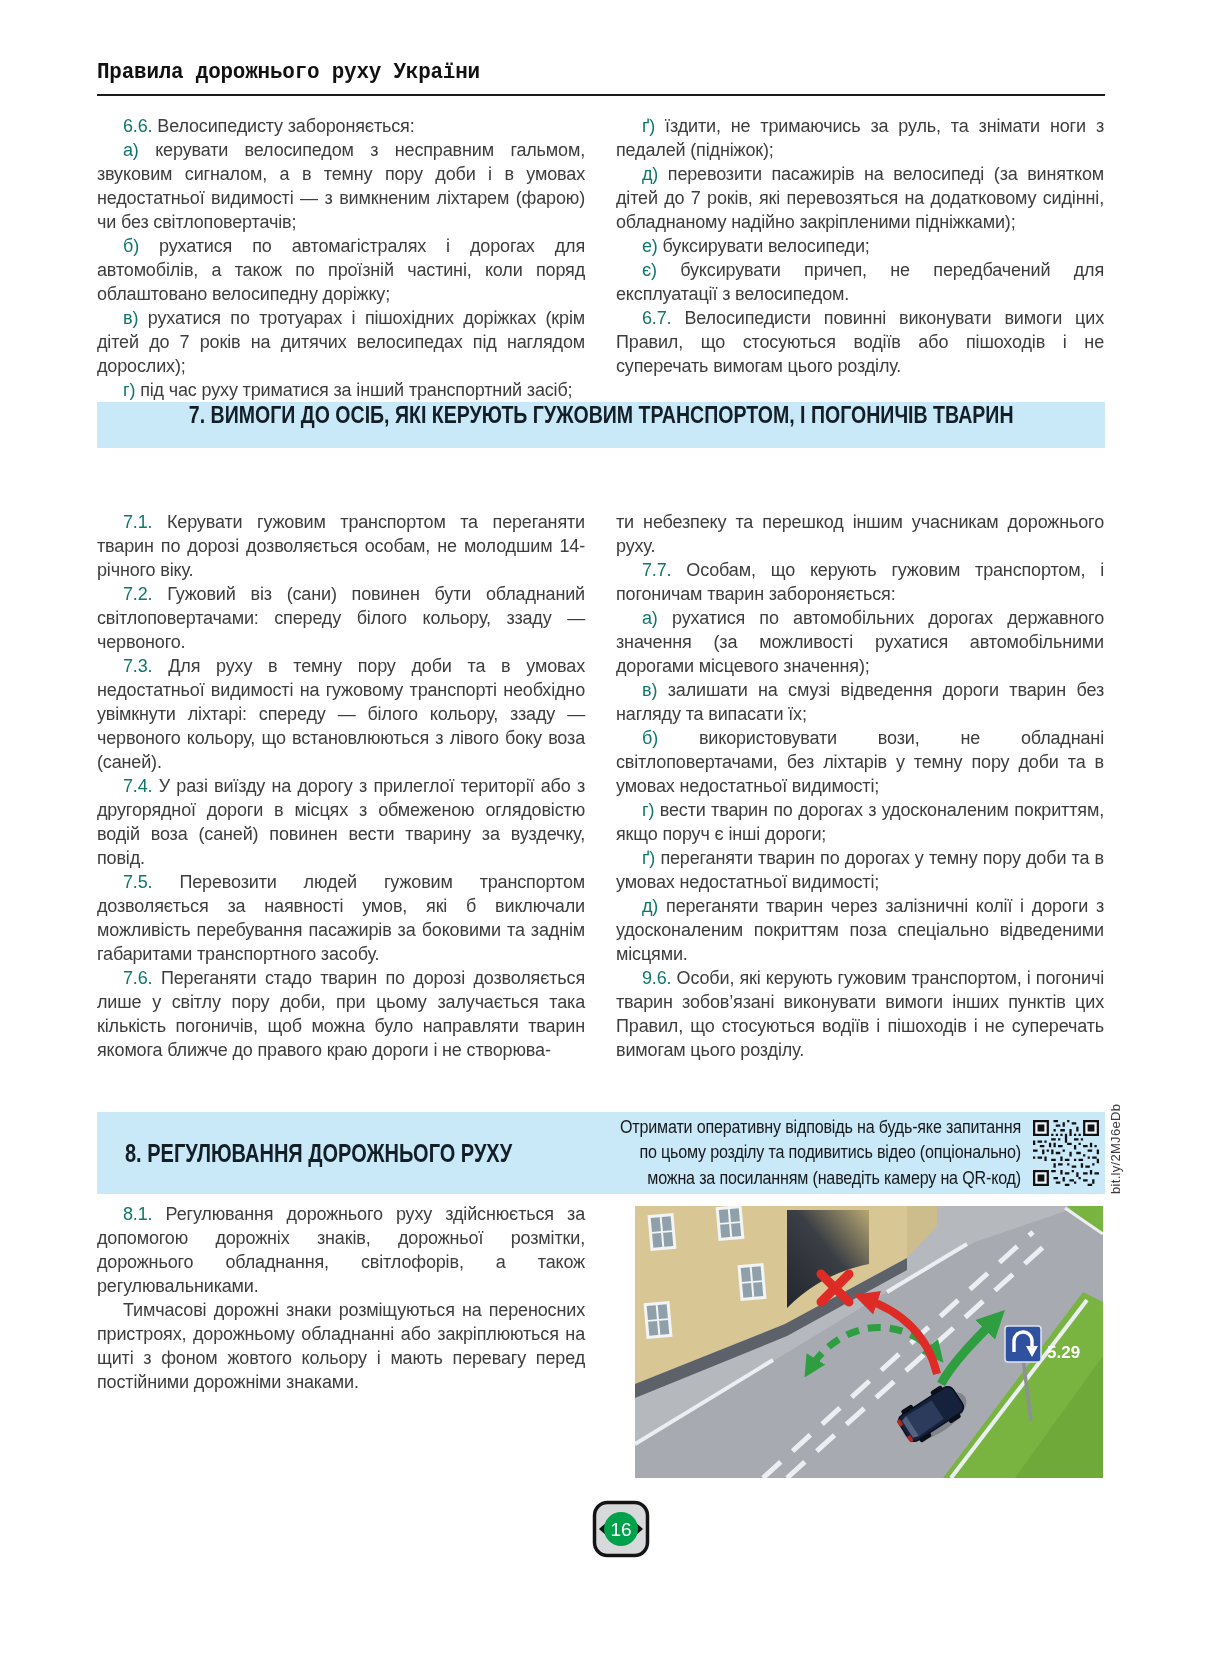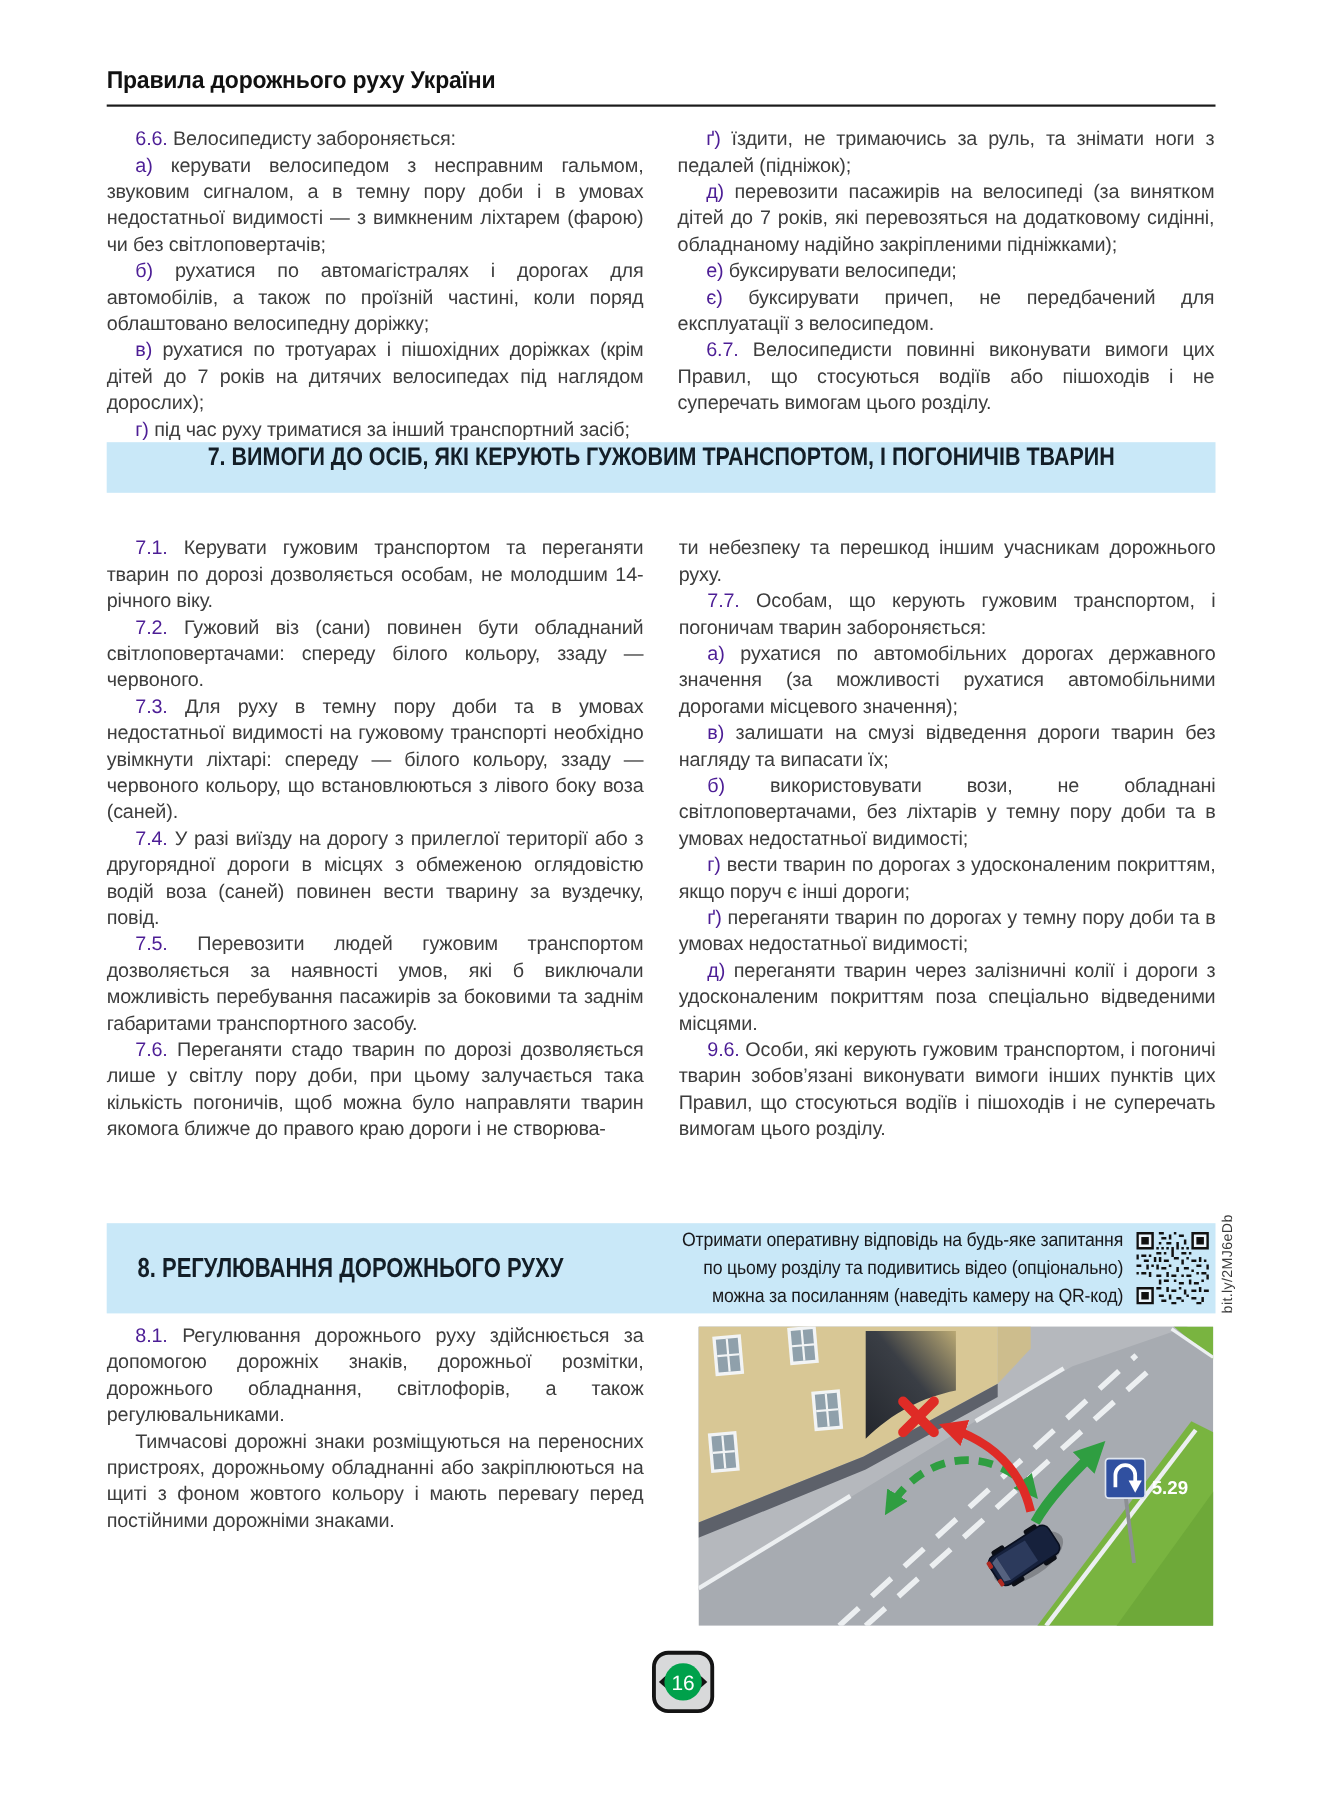--- a/index.html
+++ b/index.html
@@ -1,34 +1,34 @@
 <!DOCTYPE html>
 <html lang="uk"><head>
 <meta charset="utf-8">
 <style>
   html,body{margin:0;padding:0;background:#fff;}
   .page{position:relative;width:1205px;height:1654px;background:#ffffff;overflow:hidden;
         font-family:"Liberation Sans","DejaVu Sans",sans-serif;color:#3d3d3d;}
 
   
-  .runhead{position:absolute;left:97px;top:60px;width:1008px;border-bottom:2.5px solid #1b1b1b;padding-bottom:9px;}
+  .runhead{position:absolute;left:97px;top:60px;width:1008px;border-bottom:2.5px solid #1b1b1b;padding-bottom:9px;font-family:Liberation Mono, monospace;}
   .runhead h1{margin:0;font-size:22px;font-weight:bold;color:#111;letter-spacing:-0.2px;
               transform:scaleX(.95);transform-origin:left center;}
 
   
   .cols{position:absolute;display:flex;gap:31px;width:1008px;left:97px;}
   .col{width:488px;}
   .para{margin:0;font-size:18px;line-height:24px;text-align:justify;text-indent:26px;
         color:#3d3d3d;letter-spacing:-0.15px;}
   .para.cont{text-indent:0;}
-  .num{color:#4c1d95;margin-top:36px;}
+  .num{color:#0f766e;margin-top:36px;}
   .num:not(:empty)::after{content:" ";}
 
   #sec6-cols{top:114px;}
-  #sec7-cols{top:486px;justify-content:space-between;}
+  #sec7-cols{top:510px;}
 
   
   .band{position:absolute;left:97px;width:1008px;background:#c9e8f8;}
   #band7{top:402px;height:46px;display:flex;align-items:flex-start;justify-content:center;}
   #band7 h2{margin:0;font-size:23px;font-weight:bold;color:#131e27;white-space:nowrap;
             transform:scaleX(.85);transform-origin:center;}
   #band8{top:1112px;height:82px;display:flex;align-items:center;padding:0;box-sizing:border-box;}
   #band8 .s8title{width:430px;padding-left:28px;}
   #band8 .s8title h2{margin:0;font-size:25px;font-weight:bold;color:#131e27;white-space:nowrap;
             transform:scaleX(.8);transform-origin:left center;}

